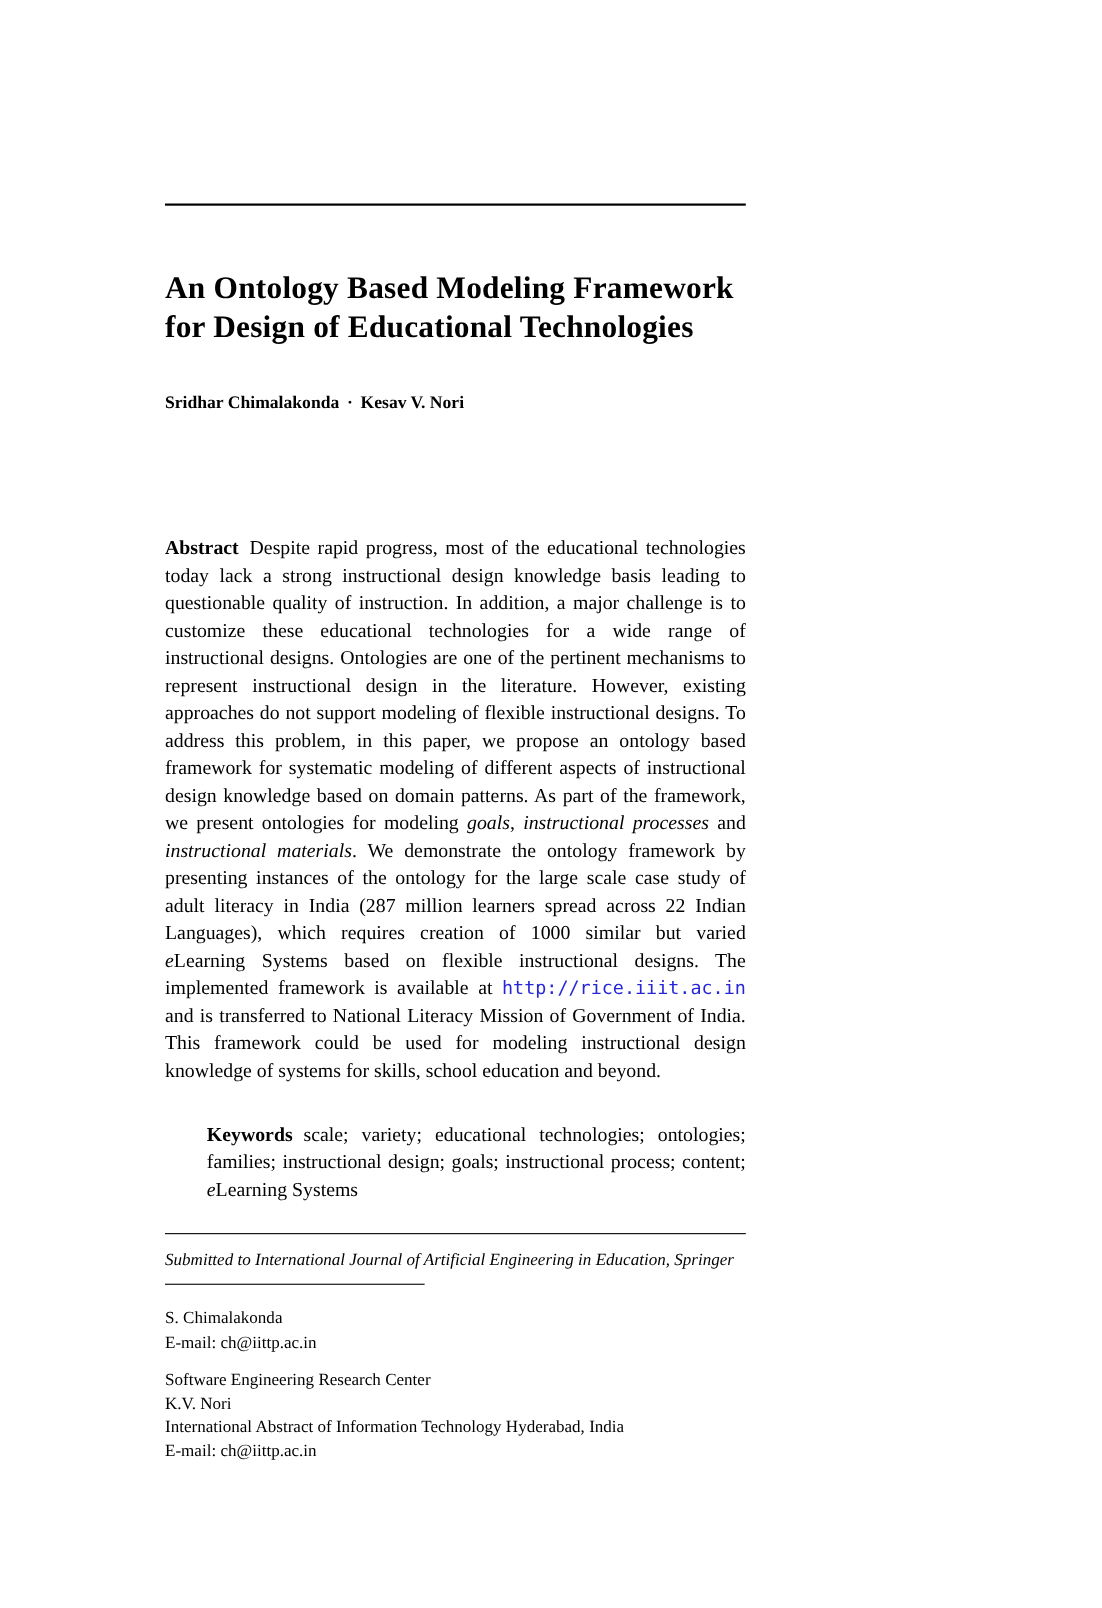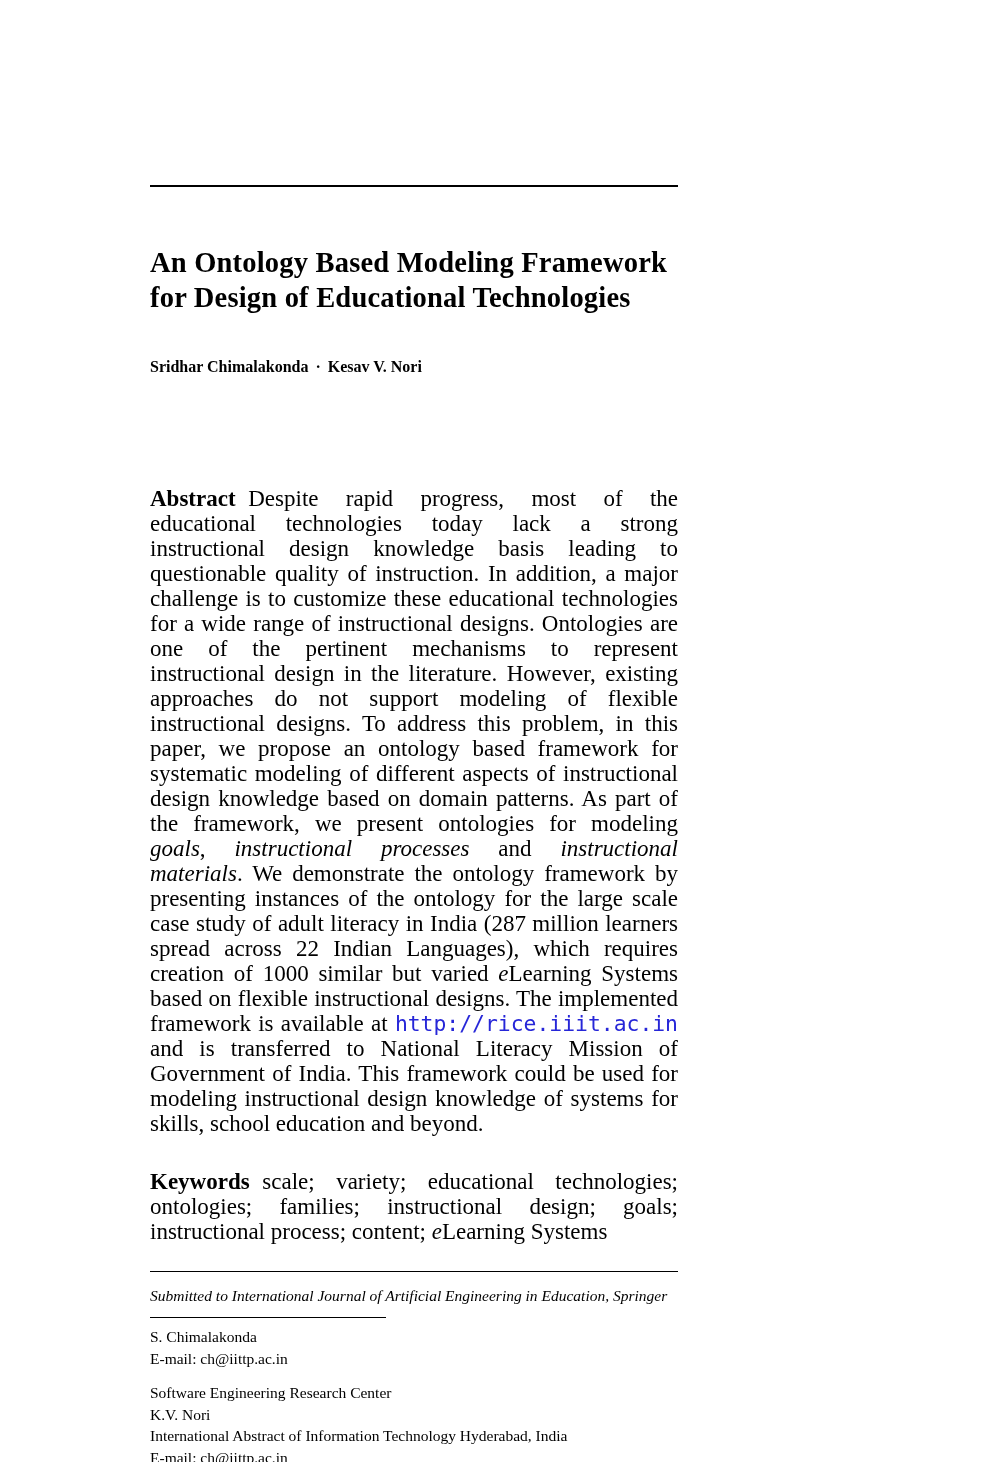--- a/index.html
+++ b/index.html
@@ -29,27 +29,27 @@
   }
   .authors {
     margin-top: 42px;
     font-size: 16px;
     font-weight: bold;
     line-height: 1.2;
   }
   .seg-dot-sep { padding: 0 7px; }
 
   .bodytext {
-    font-size: 23px;
+    font-size: 18px;
     line-height: 25px;
     text-align: justify;
     hyphens: none;
   }
   .abstract { margin-top: 110px; }
-  .keywords { margin-top: 33px; }
+  .keywords { margin-top: 33px; margin-left: 38px; }
 
   .seg-bold { font-weight: bold; padding-right: 0.55em; }
   .seg-italic { font-style: italic; }
   .seg-mono-link {
     font-family: "DejaVu Sans Mono", "Liberation Mono", monospace;
     font-size: 0.93em;
     color: var(--url-link, #2626d8);
   }
   .seg-cite-link { color: var(--cite-link, #2f6fbe); }
 
@@ -57,21 +57,21 @@
   .footnote {
     font-size: 15.5px;
     line-height: 21px;
     text-align: justify;
   }
   .submitted { margin-top: 13px; font-style: italic; }
   .thesis-note { margin-top: 20px; }
 
   .address-rule { margin-top: 11px; width: 236px; margin-left: 0; margin-right: auto; border-top-width: 1.3px; }
 
-  .address { margin-top: 8px; font-size: 15.5px; line-height: 21.5px; }
+  .address { margin-top: 20px; font-size: 15.5px; line-height: 21.5px; }
   .address + .address { margin-top: 13px; }
 </style>
 </head>
 <body>
 
 <div class="page">
 
   <hr class="rule top-rule">
 
   <h1 class="title">An Ontology Based Modeling Framework for Design of Educational Technologies</h1>

